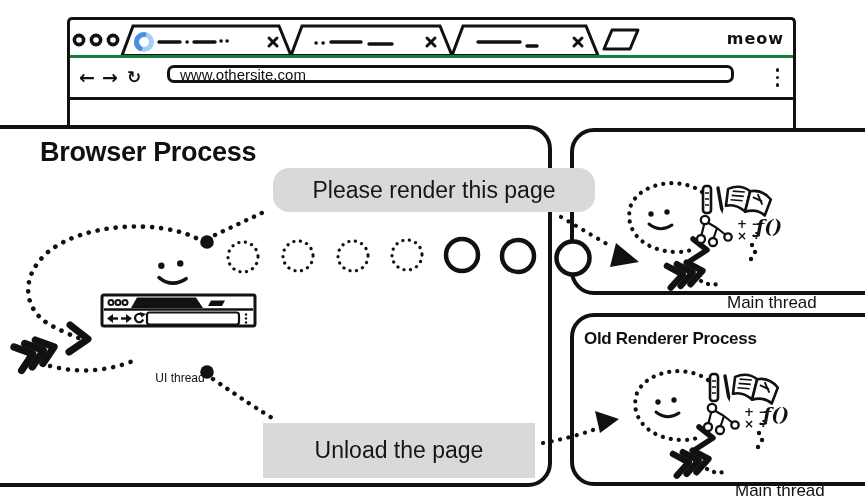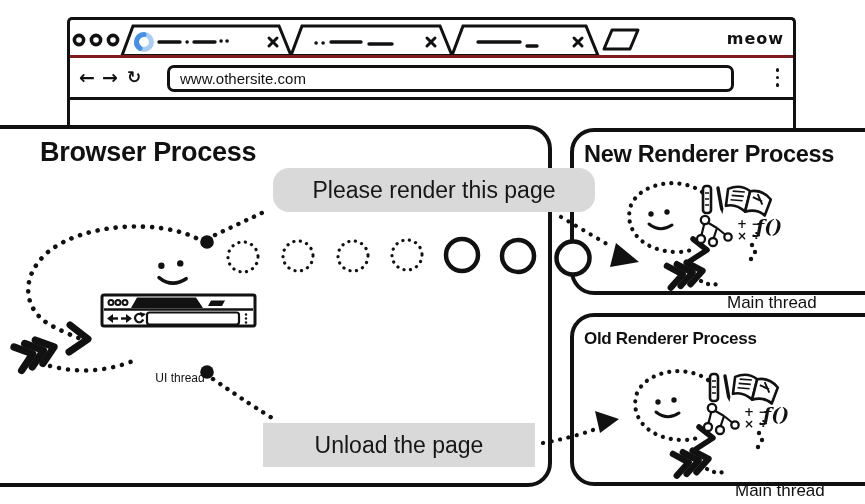--- a/index.html
+++ b/index.html
@@ -8,30 +8,30 @@
     position: relative; width: 865px; height: 504px;
     background:#fff; overflow:hidden;
     font-family:"Liberation Sans", sans-serif; color:#111;
   }
   
   .chrome {
     position:absolute; left:67px; top:17px; width:729px; height:112px;
     border:3px solid #111; border-bottom:none; border-radius:5px 5px 0 0;
     background:#fff; z-index:1;
   }
-  .tabstrip { position:relative; height:38px; border-bottom:3px solid #7f1d1d; }
+  .tabstrip { position:relative; height:38px; border-bottom:3px solid #15803d; }
   .tabstrip svg { position:absolute; left:0; top:0; }
   .meow {
     position:absolute; right:9px; top:9px; font-size:16px; font-weight:700;
     letter-spacing:1px; font-family:"DejaVu Sans", sans-serif;
   }
   .navbar { position:relative; height:42px; border-bottom:3px solid #111; }
   .nav-glyph { position:absolute; font-family:"DejaVu Sans", sans-serif; font-weight:700; color:#111; }
   .url-bar {
-    position:absolute; left:97px; top:7px; width:567px; height:27px;
+    position:absolute; left:97px; top:7px; width:567px; height:18px;
     border:3px solid #111; border-radius:7px; background:#fff;
     display:flex; align-items:center; padding-left:10px;
   }
   .url-text { font-size:15px; color:#111; }
   .menu-dots { position:absolute; right:14px; top:10px; display:flex; flex-direction:column; gap:4px; }
   .menu-dots i { width:3.5px; height:3.5px; border-radius:50%; background:#111; }
   
   .pbox { position:absolute; background:#fff; border:4px solid #111; border-radius:24px; z-index:2; }
   #browser-box { left:-28px; top:125px; width:580px; height:362px; }
   #new-box     { left:570px; top:128px; width:320px; height:167px; }
@@ -42,21 +42,21 @@
   #old-title     { left:584px; top:329px; font-size:17px; }
   
   #art { position:absolute; left:0; top:0; z-index:4; }
   
   .msg {
     position:absolute; background:#d9d9d9; color:#161616; z-index:5;
     display:flex; align-items:center; justify-content:center;
     font-size:23px; white-space:nowrap;
   }
   #msg-render { left:273px; top:168px; width:322px; height:44px;border-radius:16px; }
-  #msg-unload { left:263px; top:423px; width:272px; height:44px; }
+  #msg-unload { left:263px; top:423px; width:272px; height:55px; }
   
   .thread { position:absolute; z-index:5; font-weight:400; white-space:nowrap;margin-top:35px; }
   #ui-thread   { left:124px; top:336px; width:112px; text-align:center; font-size:12px; }
   #main-new    { left:727px; top:258px; font-size:17px; }
   #main-old    { left:735px; top:446px; font-size:17px; }
 </style>
 </head>
 <body>
 
 <div id="canvas">
@@ -133,21 +133,20 @@
           <i></i>
         </div>
     </div>
   </div>
 
   <div class="pbox" id="browser-box"></div>
   <div class="pbox" id="new-box"></div>
   <div class="pbox" id="old-box"></div>
 
   <div class="ptitle" id="browser-title">Browser Process</div>
-  <div class="ptitle" id="new-title">New Renderer Process</div>
   <div class="ptitle" id="old-title">Old Renderer Process</div>
 
   <svg id="art" width="865" height="504" viewBox="0 0 865 504">
     <defs>
 
       <g id="smiley" fill="#111">
         <circle cx="-9" cy="-7" r="2.7"></circle>
           <circle cx="7" cy="-9" r="2.7"></circle>
         <path d="M -11,3 Q 0,12 12,4" fill="none" stroke="#111" stroke-width="3" stroke-linecap="round"></path>
       </g>

